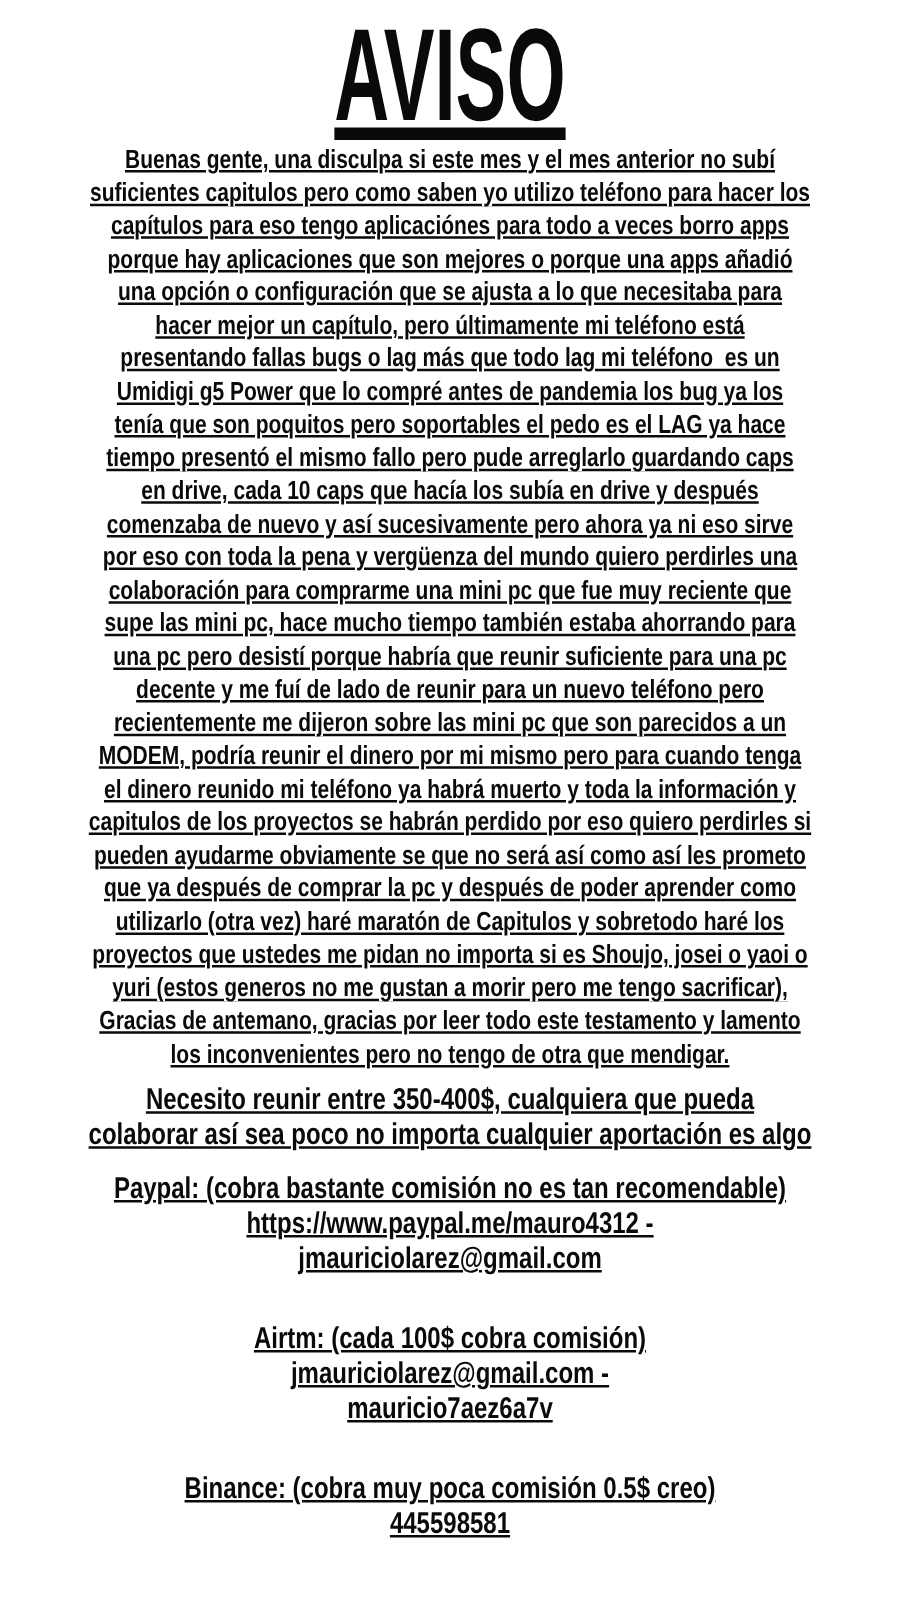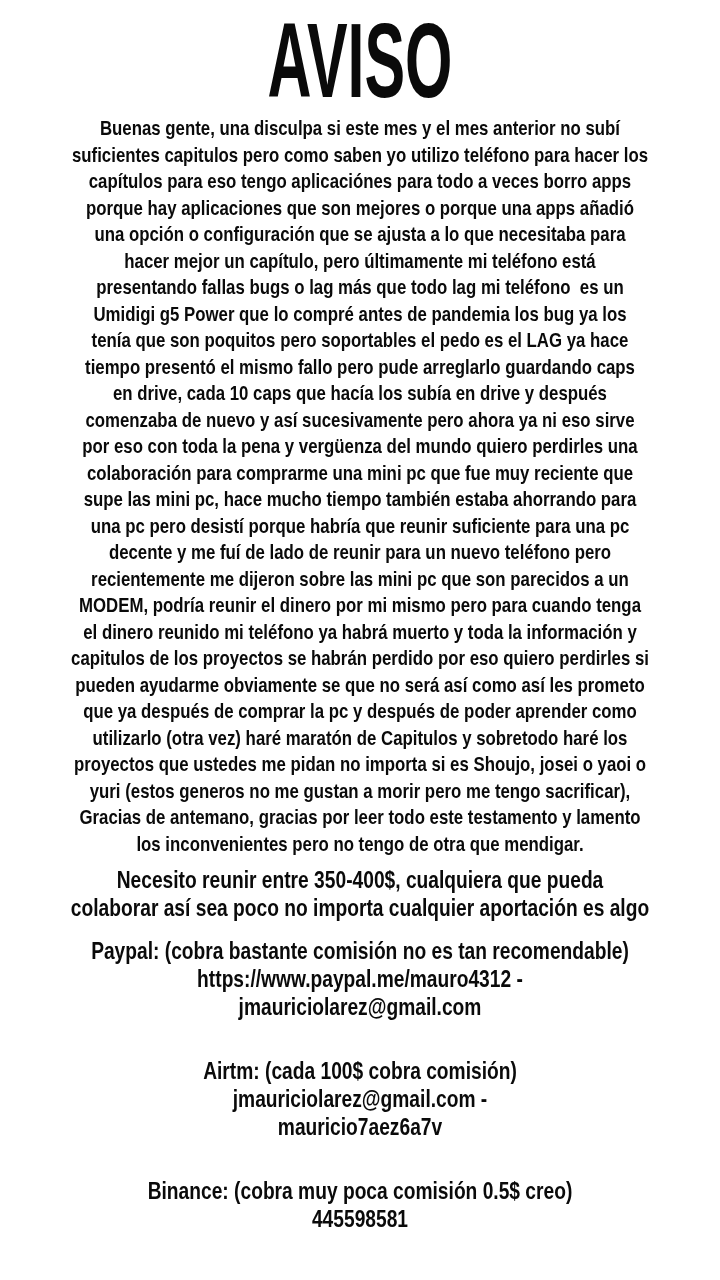--- a/index.html
+++ b/index.html
@@ -6,20 +6,21 @@
   .page {
     position: relative;
     width: 720px;
     height: 1280px;
     margin: 0 auto;
     background: #ffffff;
     color: #0a0a0a;
     font-family: "Liberation Sans", sans-serif;
     font-weight: bold;
     overflow: hidden;
+    text-decoration: underline;
   }
   
   .condense {
     width: 900px;
     margin-left: -90px;
     transform: scaleX(0.80);
     transform-origin: 50% 0;
     text-align: center;
     white-space: pre-wrap;
   }

